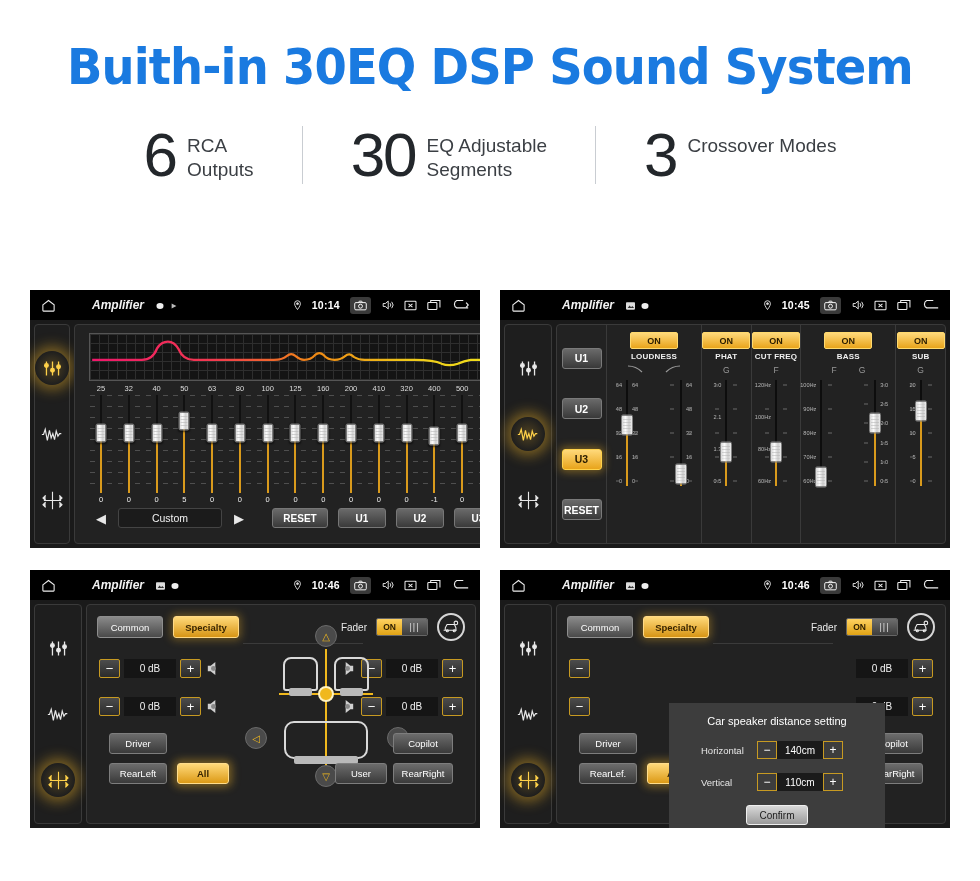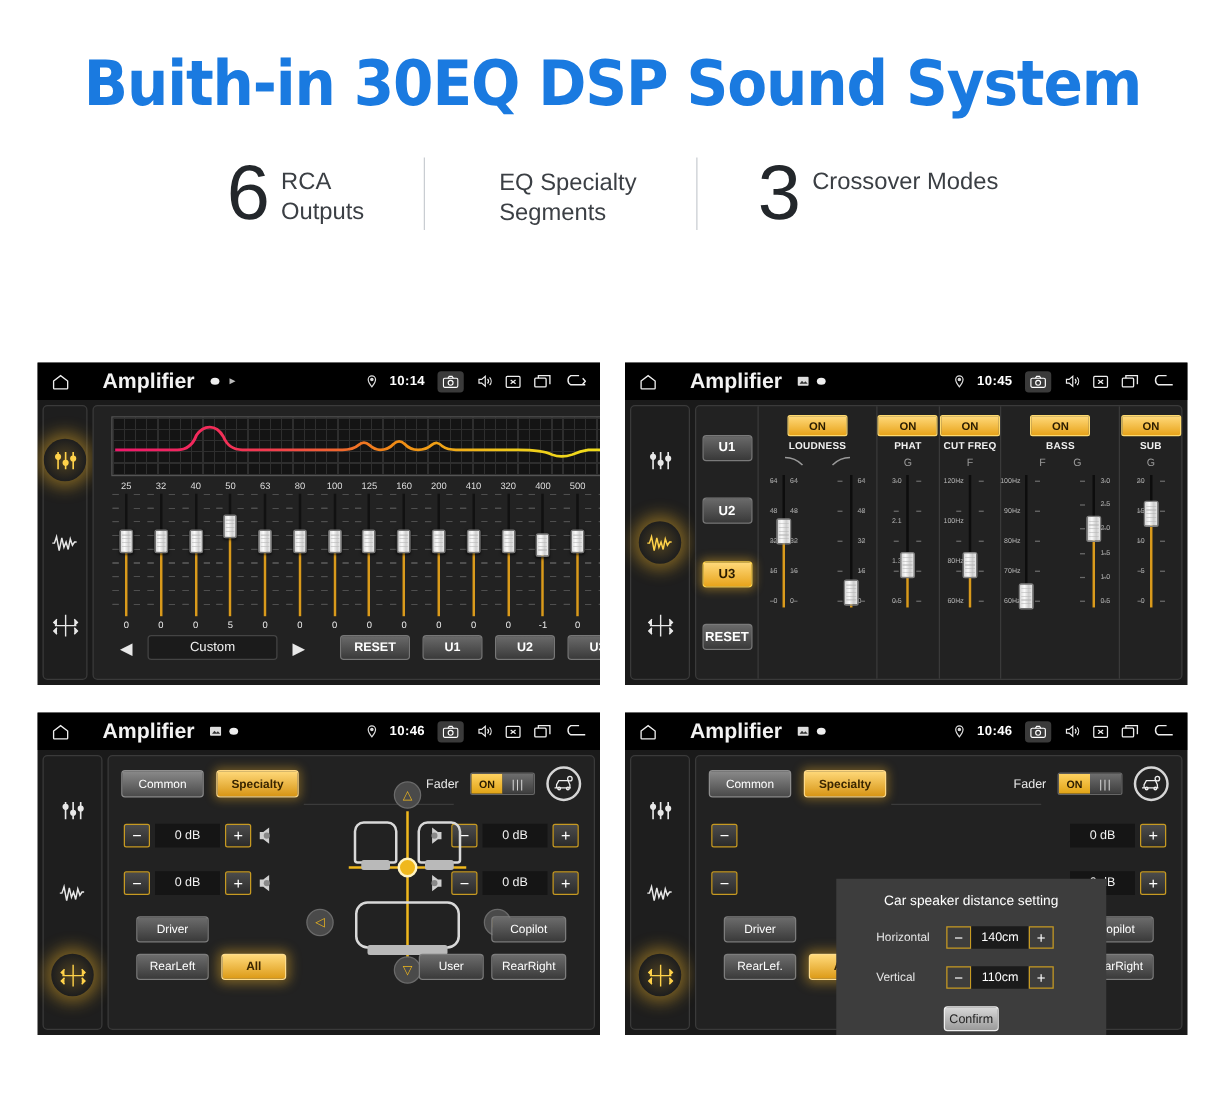--- a/index.html
+++ b/index.html
@@ -82,23 +82,24 @@
   .statusbar {
     height: 30px;
     background: #000;
     display: flex;
     align-items: center;
     padding: 0 11px;
     position: relative;
   }
   .sb-title {
     color: #f2f2f2;
-    font-size: 17px;
+    font-size: 12px;
     font-weight: bold;
-    margin-left: 26px;
+    margin-left: 36px;
+    font-style: italic;
   }
   .sb-mini-icons { display: flex; gap: 6px; margin-left: 12px; align-items: center; }
   .sb-right { margin-left: auto; display: flex; align-items: center; gap: 10px; }
   .sb-time { color: #fff; font-size: 10.5px; font-weight: bold; letter-spacing: .3px; }
   .sb-ic { color: #e8e8e8; display: flex; align-items: center; justify-content: center; }
   .sb-ic.hl { background: #3a3a3a; border-radius: 3px; padding: 3px 4px; }
 
   
   .body-area {
     display: flex;
@@ -381,43 +382,44 @@
   .m-pm {
     width: 20px; height: 18px; border:1px solid #c79a22;
     background:#3d3d3d; color:#fff; font-size:12px;
     display:flex; align-items:center; justify-content:center;
   }
   .m-val {
     width: 46px; height:18px; background:#1b1b1b; color:#fff; font-size:10px;
     display:flex; align-items:center; justify-content:center;
   }
   .confirm {
-    margin-top: 14px; width: 44px; height: 20px; border-radius:3px;
+    margin-top: 14px; width: 62px; height: 20px; border-radius:3px;
     background: linear-gradient(to bottom,#d8d8d8,#9a9a9a);
     border:1px solid #efefef; color:#1d1d1d; font-size:10px;
     display:flex; align-items:center; justify-content:center;
   }
 </style>
 </head>
 <body>
 
 <h1 class="page-title">Buith-in 30EQ DSP Sound System</h1>
 
 <div class="stats-row">
   <div class="stat">
     <div class="stat-num">6</div>
     <div class="stat-text">
       <div>RCA</div>
       <div>Outputs</div>
     </div>
   </div>
   <div class="divider"></div>
   <div class="stat">
+    <div class="stat-num">30</div>
     <div class="stat-text">
-      <div>EQ Specialty</div>
+      <div>EQ Adjustable</div>
       <div>Segments</div>
     </div>
   </div>
   <div class="divider"></div>
   <div class="stat">
     <div class="stat-num">3</div>
     <div class="stat-text">
       <div>Crossover Modes</div>
     </div>
   </div>

